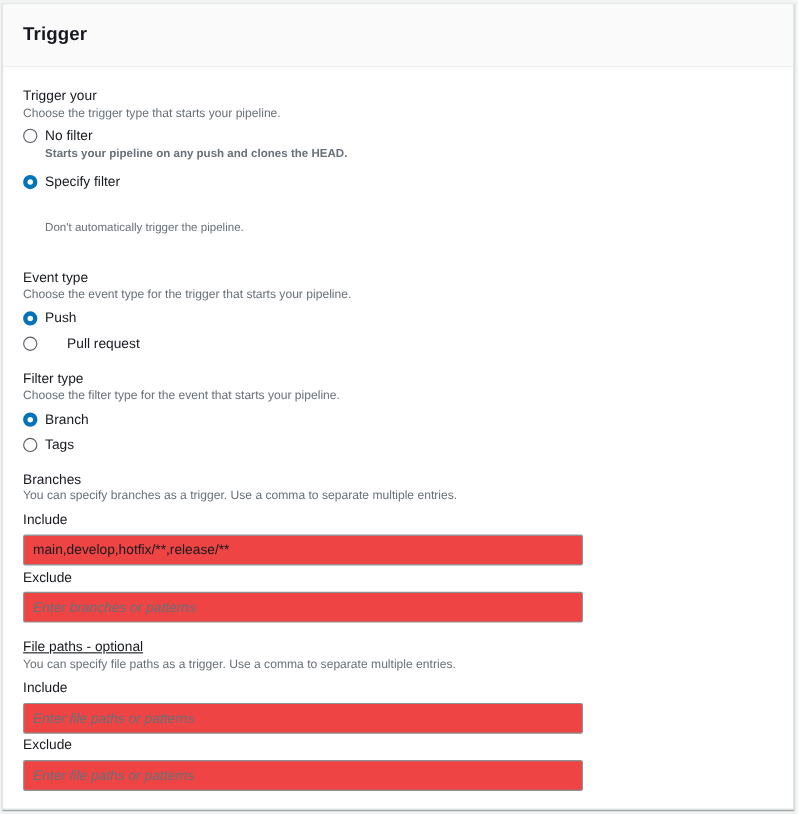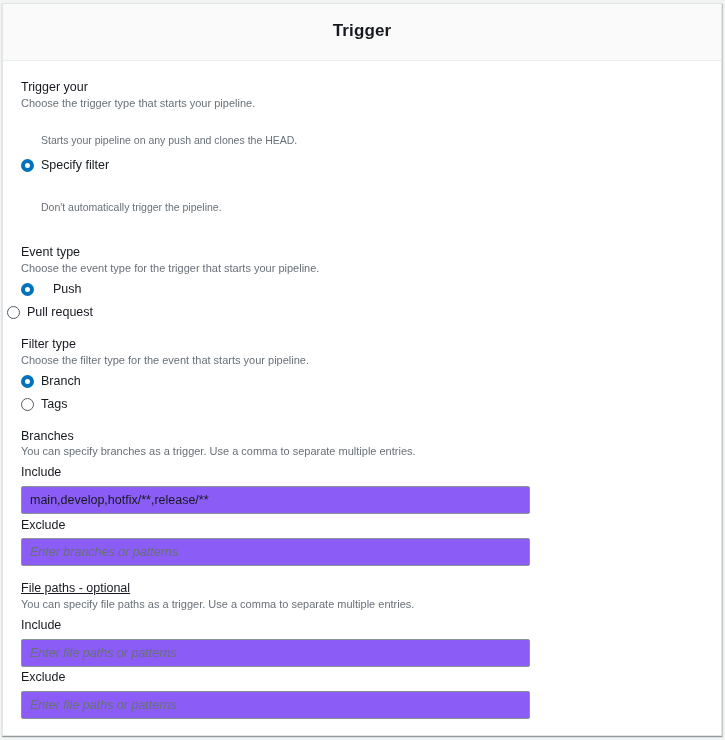--- a/index.html
+++ b/index.html
@@ -8,77 +8,81 @@
     .card {
       position: absolute; left: 2px; top: 3px; width: 720px; height: 733px;
       background: #ffffff;
       border: 1px solid #e1e4e4;
       box-shadow: 0 1px 1px 0 rgba(0,28,36,0.3), 1px 1px 1px 0 rgba(0,28,36,0.15);
     }
     .card-header {
       height: 57px; background: #fafafa; border-bottom: 1px solid #eaeded;
       padding: 16px 18px 0 18px;
     }
-    .card-title { font-size: 17px; font-weight: bold; line-height: 22px; color: #16191f; letter-spacing: 0.1px; text-align: center; }
+    .card-title { font-size: 17px; font-weight: bold; line-height: 22px; color: #16191f; letter-spacing: 0.1px; }
     .card-body { padding: 0 18px; position: relative; }
     .abs { position: absolute; }
     .label { font-size: 12.5px; color: #16191f; line-height: 16px; }
     .desc { font-size: 11px; color: #687078; line-height: 14px; }
     .radio-row { display: flex; align-items: center; }
     .radio {
       width: 13px; height: 13px; border-radius: 50%;
       border: 1px solid #545b64; background: #fff; flex: 0 0 13px;
     }
     .radio.checked { border: 4px solid #0073bb; }
     .radio-label { font-size: 12.5px; color: #16191f; margin-left: 7px; line-height: 16px; }
     .radio-desc { font-size: 10.5px; color: #687078; line-height: 14px; padding-left: 20px; }
     .input {
       width: 509px; height: 28px; border: 1px solid #aab7b8; border-color: #879596;
-      border-radius: 2px; background: #8b5cf6;
+      border-radius: 2px; background: #ef4444;
       font-family: "Liberation Sans", "DejaVu Sans", sans-serif;
       font-size: 12.5px; color: #16191f; padding: 0 8px; outline: none;
     }
     .input::placeholder { color: #687078; font-style: italic; }
   </style>
 </head>
 <body>
 
 <div class="card">
   <div class="card-header">
     <div class="card-title">Trigger</div>
   </div>
 
   <div class="card-body">
 
     <div class="abs label" style="left:18px; top:18px;">Trigger your</div>
     <div class="abs desc" style="left:18px; top:35px;">Choose the trigger type that starts your pipeline.</div>
 
     <div class="abs" style="left:18px; top:54px;">
-      <div class="radio-desc" style="margin-top:18px;">Starts your pipeline on any push and clones the HEAD.</div>
+      <div class="radio-row">
+        <span class="radio"></span>
+        <span class="radio-label">No filter</span>
+      </div>
+      <div class="radio-desc" style="margin-top:2px;font-weight:bold;">Starts your pipeline on any push and clones the HEAD.</div>
     </div>
 
     <div class="abs" style="left:18px; top:96px;">
       <div class="radio-row">
         <span class="radio checked"></span>
         <span class="radio-label">Specify filter</span>
       </div>
     </div>
 
     <div class="abs" style="left:18px; top:137px;">
       <div class="radio-desc" style="margin-top:2px;">Don't automatically trigger the pipeline.</div>
     </div>
 
     <div class="abs label" style="left:18px; top:183px;">Event type</div>
     <div class="abs desc" style="left:18px; top:200px;">Choose the event type for the trigger that starts your pipeline.</div>
 
-    <div class="abs radio-row" style="left:18px; top:220px;gap:12px;">
+    <div class="abs radio-row" style="left:18px; top:220px;">
       <span class="radio checked"></span>
       <span class="radio-label">Push</span>
     </div>
-    <div class="abs radio-row" style="left:4px; top:243px;">
+    <div class="abs radio-row" style="left:18px; top:243px;gap:20px;">
       <span class="radio"></span>
       <span class="radio-label">Pull request</span>
     </div>
 
     <div class="abs label" style="left:18px; top:275px;">Filter type</div>
     <div class="abs desc" style="left:18px; top:292px;">Choose the filter type for the event that starts your pipeline.</div>
 
     <div class="abs radio-row" style="left:18px; top:312px;text-align:right;">
       <span class="radio checked"></span>
       <span class="radio-label">Branch</span>

